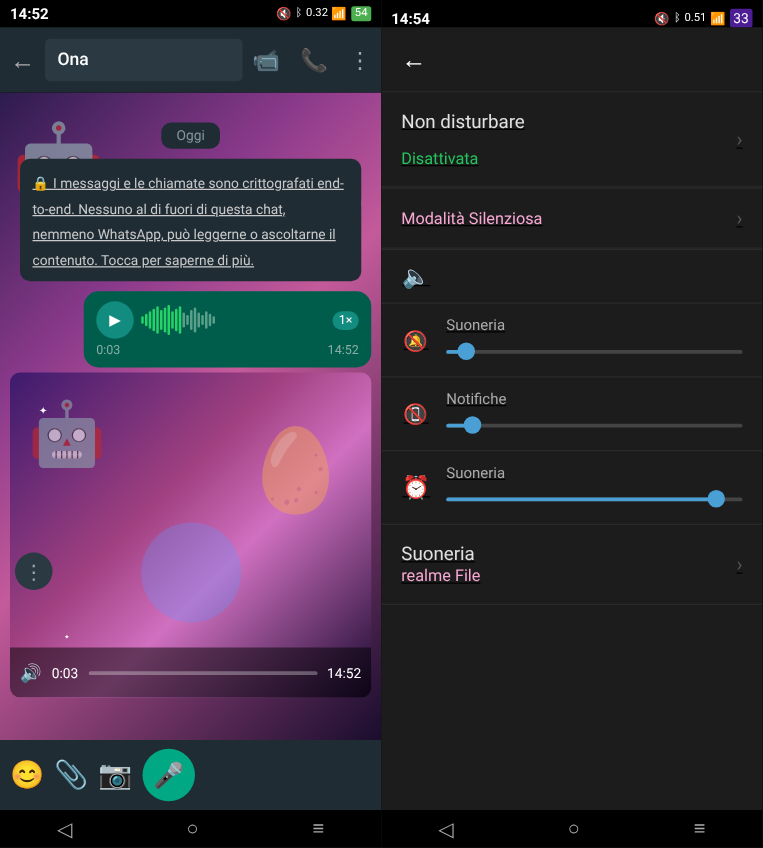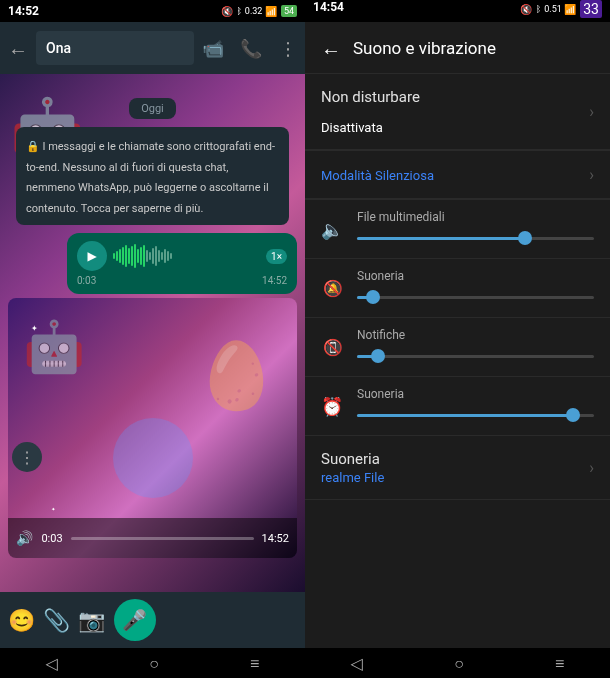--- a/index.html
+++ b/index.html
@@ -112,20 +112,21 @@
       border-radius: 8px;
       padding: 8px 10px;
       position: relative;
       z-index: 10;
     }
 
     .encryption-text {
       color: #c9c9c9;
       font-size: 11px;
       line-height: 1.5;
+      text-decoration: underline;
     }
 
     
     .voice-bubble {
       margin: 8px 8px 4px auto;
       background: #005c4b;
       border-radius: 12px;
       padding: 8px 10px;
       width: 230px;
       position: relative;
@@ -346,21 +347,21 @@
       height: 678px;
       background: #1c1c1c;
       display: flex;
       flex-direction: column;
     }
 
     .status-bar-right {
       background: #000;
       height: 22px;
       display: flex;
-      align-items: flex-start;
+      align-items: flex-end;
       justify-content: space-between;
       padding: 0 8px;
       font-size: 11px;
       color: #fff;
     }
 
     .top-bar-right {
       background: #1c1c1c;
       height: 52px;
       display: flex;
@@ -373,45 +374,46 @@
     .page-title-right {
       color: #fff;
       font-size: 17px;
       font-weight: 400;
     }
 
     .settings-content {
       flex: 1;
       overflow-y: auto;
       background: #1c1c1c;
+      text-decoration: underline;
     }
 
     .settings-content::-webkit-scrollbar { display: none; }
 
     .settings-row {
       display: flex;
       align-items: center;
       justify-content: space-between;
       padding: 14px 16px;
       border-bottom: 1px solid #2a2a2a;
       cursor: pointer;
     }
 
     .settings-row-label {
       color: #e0e0e0;
       font-size: 15px;
     }
 
     .settings-row-sub {
-      color: #3b82f6;
+      color: #f9a8d4;
       font-size: 13px;
       margin-top: 2px;
     }
 
-    .settings-row-sub.red { color: #ffffff; margin-top: 14px; }
+    .settings-row-sub.red { color: #22c55e; margin-top: 14px; }
 
     .chevron {
       color: #555;
       font-size: 16px;
     }
 
     .section-label {
       color: #888;
       font-size: 11px;
       letter-spacing: 0.5px;
@@ -597,27 +599,26 @@
 
 <div class="right-panel">
 
   <div class="status-bar-right">
     <span class="status-time">14:54</span>
     <div class="status-icons">
       <span>🔇</span>
       <span style="font-size:9px">ᛒ</span>
       <span style="font-size:9px">0.51</span>
       <span>📶</span>
-      <span style="background:#4c1d95;color:#fff;padding:1px 3px;border-radius:2px;font-size:14px">33</span>
+      <span style="background:#4c1d95;color:#fff;padding:1px 3px;border-radius:2px;font-size:11px">33</span>
     </div>
   </div>
 
   <div class="top-bar-right">
     <span style="color:#fff;font-size:20px;cursor:pointer">←</span>
-    <span class="page-title-right">Suono e vibrazione</span>
   </div>
 
   <div class="settings-content">
 
     <div class="settings-row">
       <div>
         <div class="settings-row-label">Non disturbare</div>
         <div class="settings-row-sub red">Disattivata</div>
       </div>
       <span class="chevron">›</span>
@@ -630,29 +631,20 @@
         <div class="settings-row-sub">Modalità Silenziosa</div>
       </div>
       <span class="chevron">›</span>
     </div>
 
     <div class="divider"></div>
 
 
     <div class="volume-row">
       <div class="vol-icon-box">🔈</div>
-      <div style="flex:1">
-        <div style="color:#aaa;font-size:12px;margin-bottom:4px">File multimediali</div>
-        <div class="slider-container">
-          <div class="slider-track">
-            <div class="slider-fill" style="width:70%"></div>
-            <div class="slider-thumb" style="left:68%;right:auto;top:50%;transform:translateY(-50%);background:#4a9fd4"></div>
-          </div>
-        </div>
-      </div>
     </div>
 
     <div class="divider"></div>
 
     <div class="volume-row">
       <div class="vol-icon-box" style="font-size:16px">🔕</div>
       <div style="flex:1">
         <div style="color:#aaa;font-size:12px;margin-bottom:4px">Suoneria</div>
         <div class="slider-container">
           <div class="slider-track">

